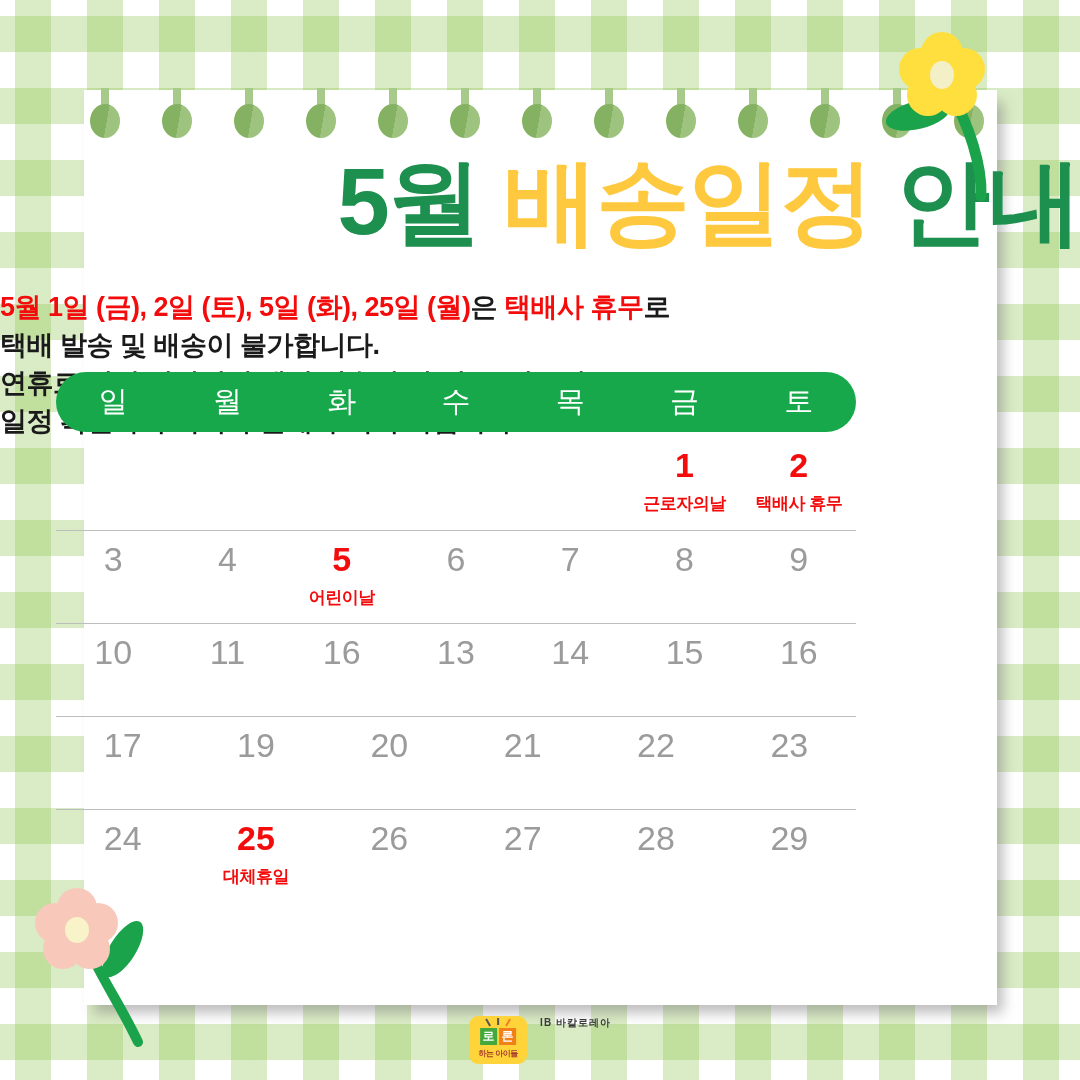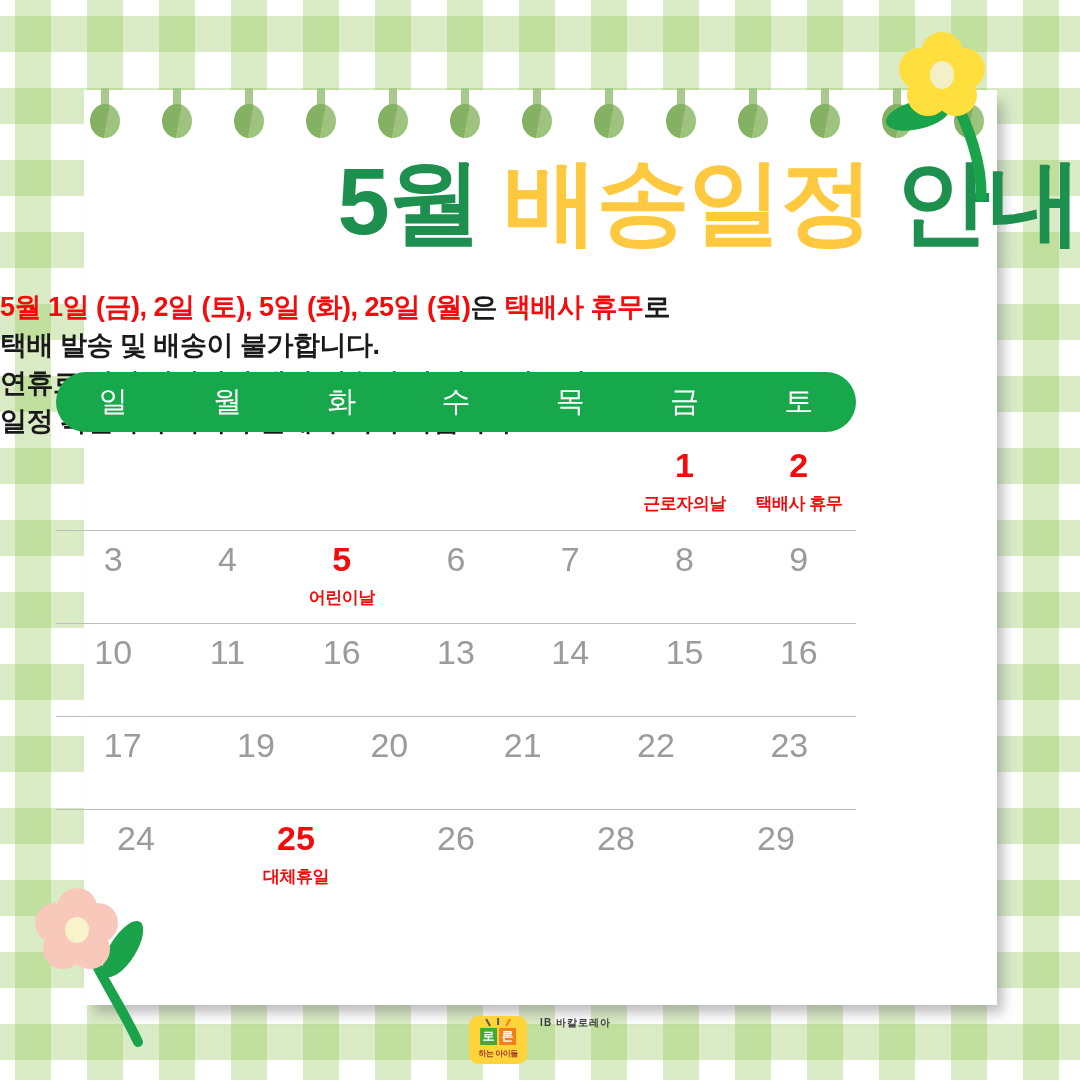--- a/index.html
+++ b/index.html
@@ -252,20 +252,23 @@
         <span class="cal-day">24</span>
       </div>
       <div class="cal-cell">
         <span class="cal-day holiday">25</span>
         <span class="cal-label">대체휴일</span>
       </div>
       <div class="cal-cell">
         <span class="cal-day">26</span>
       </div>
       <div class="cal-cell">
+        <span class="cal-day">27</span>
+      </div>
+      <div class="cal-cell">
         <span class="cal-day">28</span>
       </div>
       <div class="cal-cell">
         <span class="cal-day">29</span>
       </div>
     </div>
   </div>
 
 <svg class="flower flower-tr" width="135" height="195" viewBox="0 0 135 195">
   <path d="M70 60 C 92 98, 104 138, 103 168" stroke="#1ba34c" stroke-width="11" fill="none" stroke-linecap="round"></path>

